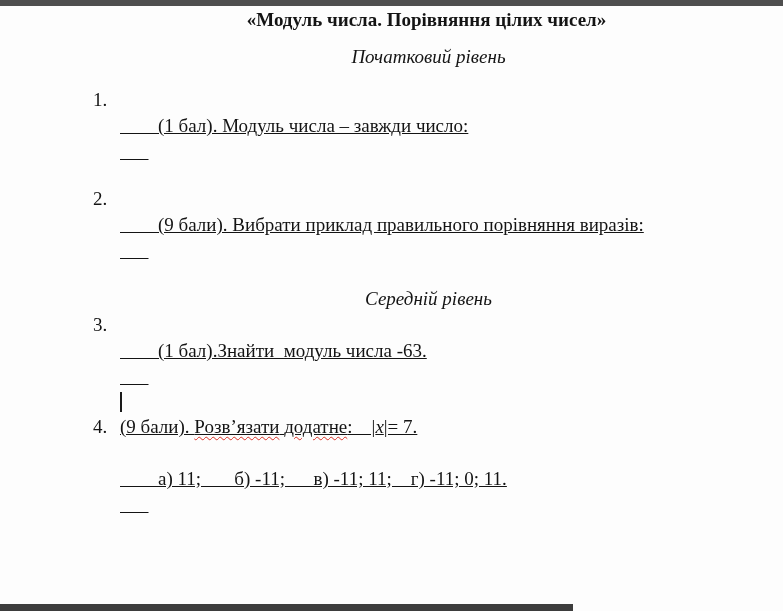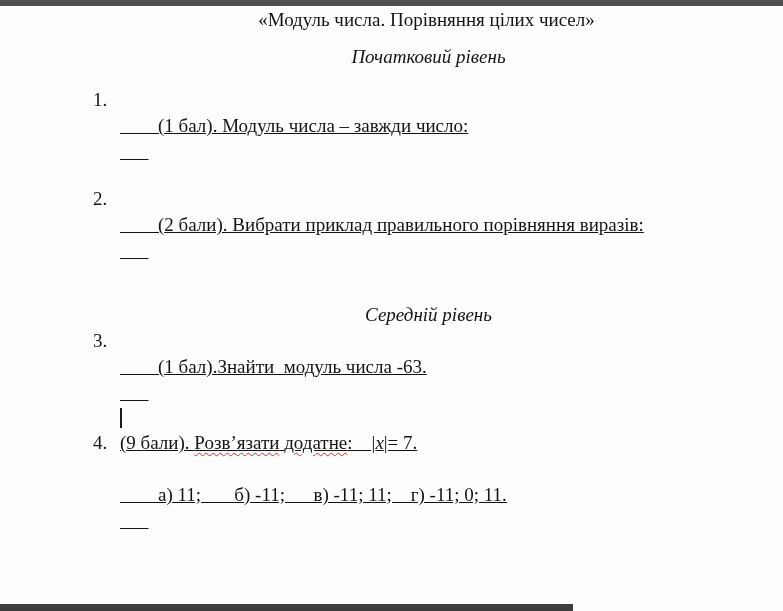--- a/index.html
+++ b/index.html
@@ -18,36 +18,36 @@
   }
   .bottom-bar {
     position: absolute; bottom: 0; left: 0;
     width: 573px; height: 7px;
     background: #3d3d3d;
   }
   .doc { position: absolute; top: 6px; left: 0; width: 783px; }
   .title {
     text-align: center;
     padding-left: 70px;
-    font-weight: normal;
+    font-weight: bold;
     font-size: 19px;
     line-height: 24px;
     margin-top: 2px;
     white-space: pre-wrap;
   }
   .level {
     text-align: center;
     padding-left: 74px;
     font-style: italic;
     font-size: 19px;
     line-height: 26px;
     white-space: pre-wrap;
   }
   .lv1 { margin-top: 12px; }
-  .lv2 { margin-top: 38px; }
+  .lv2 { margin-top: 22px; }
   .item { display: flex; margin-left: 93px; font-size: 19px; }
   .it1 { margin-top: 17px; }
   .it2 { margin-top: 21px; }
   .num { width: 27px; flex-shrink: 0; line-height: 26px; }
   .body { line-height: 26px; }
   .line { white-space: pre-wrap; text-decoration: underline; }
   .sq {
     text-decoration: underline wavy #d93025;
     text-decoration-thickness: 1px;
     text-underline-offset: 3px;
@@ -78,21 +78,21 @@
       <div class="line">
         <span>(1 бал). Модуль числа – завжди число:</span>
       </div>
     </div>
   </div>
 
   <div class="item it2">
     <div class="num">2.</div>
     <div class="body">
       <div class="line">
-        <span>(2 бали). Вибрати приклад правильного порівняння виразів:</span>
+        <span>(9 бали). Вибрати приклад правильного порівняння виразів:</span>
       </div>
     </div>
   </div>
 
   <div class="level lv2">Середній рівень</div>
 
   <div class="item">
     <div class="num">3.</div>
     <div class="body">
       <div class="line">

